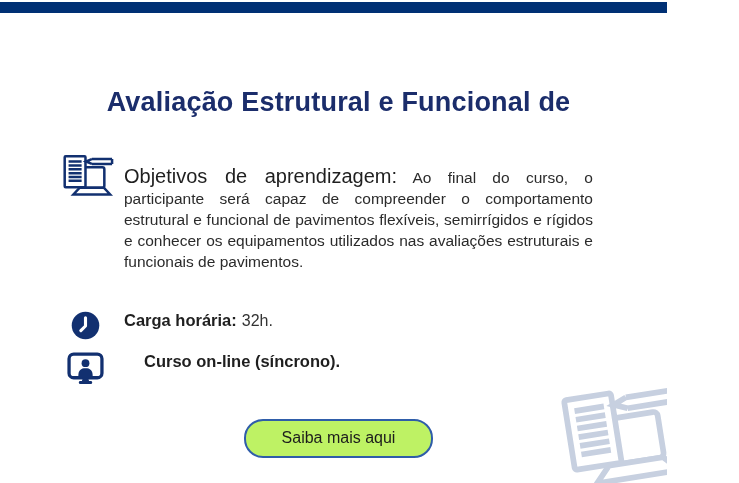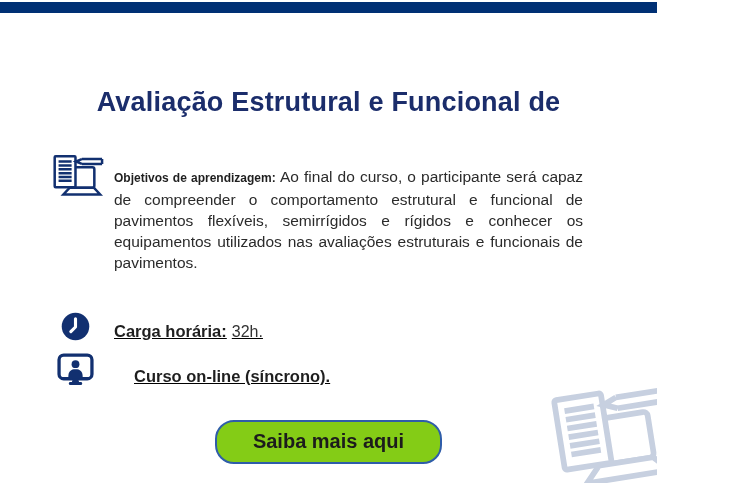--- a/index.html
+++ b/index.html
@@ -1,51 +1,51 @@
 <!DOCTYPE html>
 <html style="--topbar: #003074; --title: #1b2d6b; --icon: #123070; --text: #2b2b2b; --text-bold: #1f1f1f; --button-border: #2f5da9; --button-text: #1c1c1c; --watermark: #c7d0e0;"><head>
 <meta charset="utf-8">
 <style>
   html,body { margin:0; padding:0; background:#ffffff; }
   .page {
     position:relative; width:657px; height:483px; background:#fff;
-    overflow:hidden; font-family:"Liberation Sans", sans-serif;
+    overflow:hidden; font-family:"Liberation Sans", sans-serif;padding-left:10px;
   }
   .topbar {
     position:absolute; top:2px; left:0; width:100%; height:11px;
     background:var(--topbar,#003074);
   }
   .title {
     margin:84px 40px 0; text-align:center;
     color:var(--title,#1b2d6b); font-size:27px; font-weight:800;
     line-height:36px; letter-spacing:0.2px;
   }
   .title span { display:block; }
   .objectives-row { display:flex; margin:30px 74px 0 46px; }
   .obj-icon { flex:0 0 58px; width:58px; margin-top:2px; color:var(--icon,#123070); }
   .obj-icon svg { display:block; width:58px; height:50px; }
   .obj-text {
     margin-left:10px; font-size:15.5px; line-height:21px;
     color:var(--text,#2b2b2b); text-align:justify;
   }
-  .obj-text .lead { font-weight:700; color:var(--text-bold,#1f1f1f); font-size:12px; }
-  .detail-row { display:flex; align-items:flex-end; margin-left:46px;text-decoration:underline; }
+  .obj-text .lead { font-weight:400; color:var(--text-bold,#1f1f1f); font-size:20px; }
+  .detail-row { display:flex; align-items:flex-start; margin-left:46px; }
   .detail-row.first { margin-top:24px; }
   .detail-row.second { margin-top:12px;gap:20px; }
   .detail-icon { flex:0 0 58px; width:58px; display:flex; justify-content:center; color:var(--icon,#123070); }
   .detail-icon svg { display:block; }
   .detail-text { margin-left:10px; font-size:16.5px; color:var(--text-bold,#1f1f1f); }
   .detail-text .lbl { font-weight:700; }
   .detail-text .val { font-weight:400; font-size:16px; color:#333; margin-left:5px; }
   .cta-wrap { text-align:center; margin-top:34px; }
   .cta {
-    background:#84cc16; border:2px solid var(--button-border,#2f5da9);
+    background:#bef264; border:2px solid var(--button-border,#2f5da9);
     border-radius:19px; padding:8px 36px 9px;
     font-family:"Liberation Sans", sans-serif;
-    font-size:20px; font-weight:700; color:var(--button-text,#1c1c1c);
+    font-size:16px; font-weight:400; color:var(--button-text,#1c1c1c);
     cursor:pointer;
   }
   .watermark {
     position:absolute; right:-16px; bottom:-14px; width:132px;
     color:var(--watermark,#c7d0e0); transform:rotate(-9deg);
   }
   .watermark svg { display:block; width:132px; height:114px; }
 </style>
 </head>
 <body>

